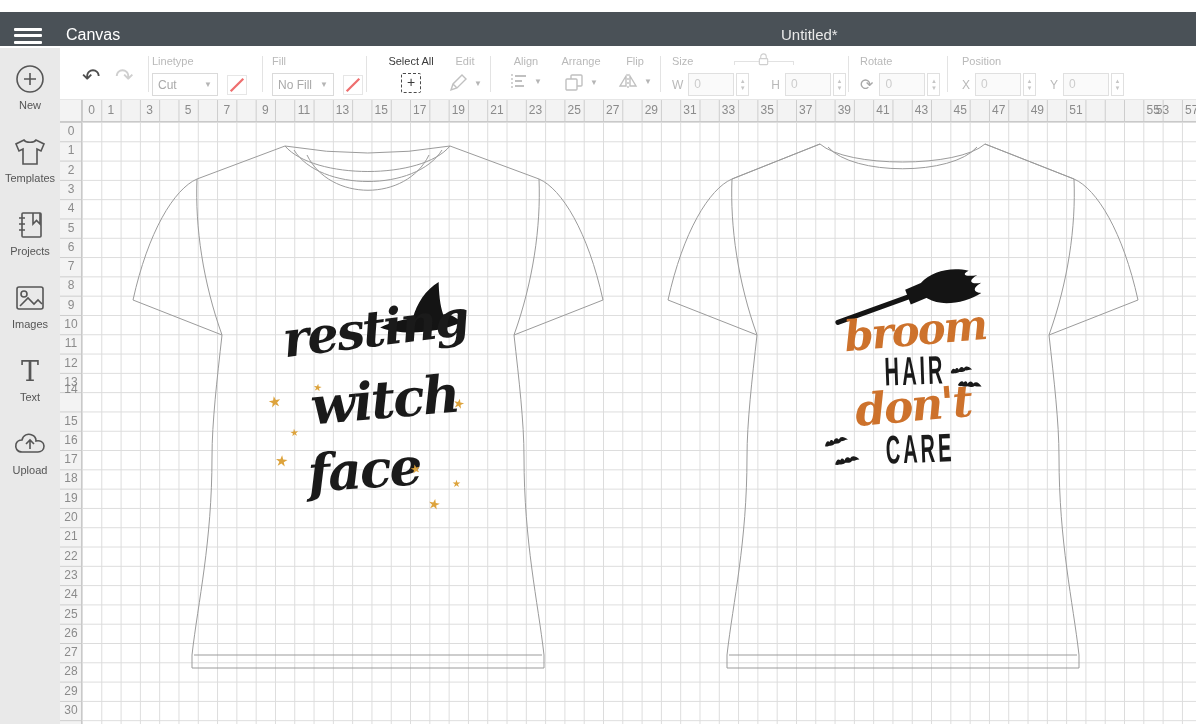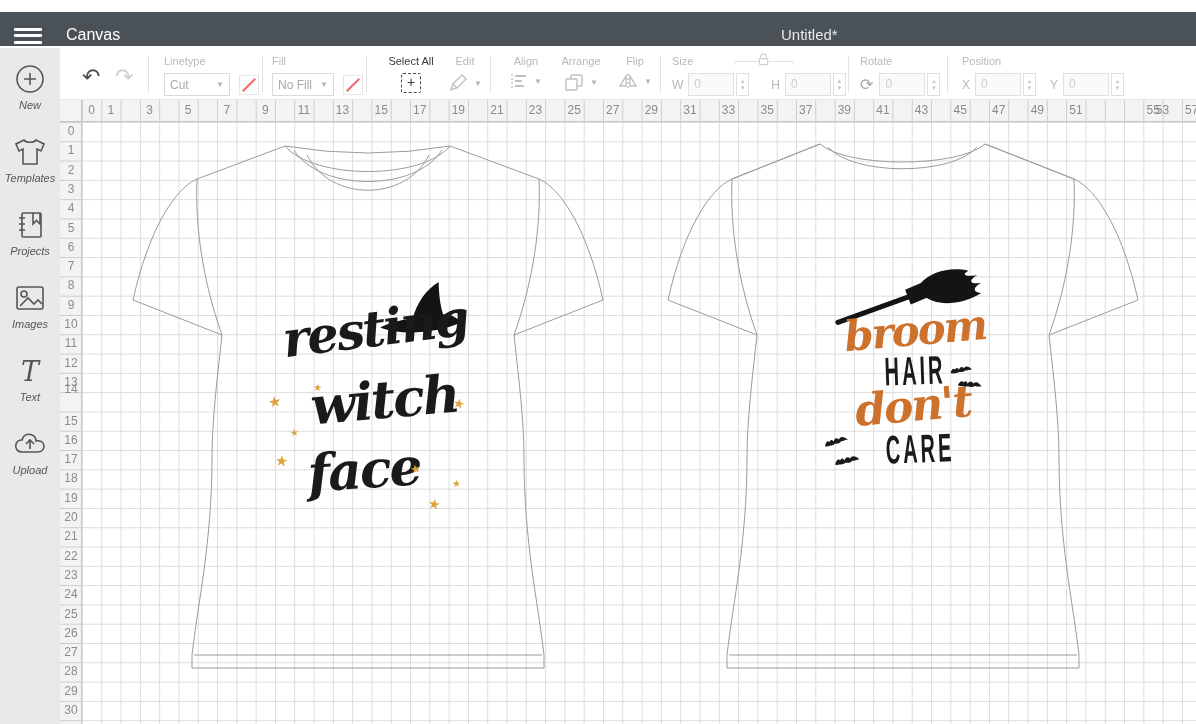--- a/index.html
+++ b/index.html
@@ -7,21 +7,21 @@
   #app { position:relative; width:1196px; height:724px; overflow:hidden; background:#fff; }
 
   
   #header { position:absolute; left:0; top:12px; width:1196px; height:34px; background:#4a5157; }
   #menu-btn { position:absolute; left:14px; top:12px; width:34px; height:24px; cursor:pointer; }
   #menu-btn span { display:block; width:28px; height:3px; background:#fff; margin:3.5px 0; border-radius:1px; }
   #header-title { position:absolute; left:66px; top:14px; color:#fff; font-size:16px; }
   #doc-title { position:absolute; left:781px; top:14px; color:#e9e9e9; font-size:15px; }
 
   
-  #sidebar { position:absolute; left:0; top:48px; width:60px; height:676px; background:#e9e9e9;font-style:italic; }
+  #sidebar { position:absolute; left:0; top:48px; width:60px; height:676px; background:#e9e9e9; }
   .side-item { width:60px; height:73px; display:flex; flex-direction:column; align-items:center; justify-content:center; cursor:pointer; padding-top:4px; }
   .side-item .ic { height:34px; display:flex; align-items:center; justify-content:center; color:#565656; }
   .side-item .lbl { font-size:11px; color:#555; margin-top:3px; }
   .side-item svg { stroke:#565656; fill:none; stroke-width:1.6; }
   .t-serif { font-family:"DejaVu Serif", serif; font-size:27px; color:#565656; line-height:1; }
 
   
   #toolbar { position:absolute; left:60px; top:48px; width:1136px; height:52px; background:#fff; border-bottom:1px solid #e6e6e6; }
   .tdiv { position:absolute; top:8px; width:1px; height:36px; background:#e3e3e3; }
   .tgroup { position:absolute; top:7px; }
@@ -153,21 +153,21 @@
     </div>
   </div>
 
   <div id="toolbar">
     <div class="tgroup" style="left:22px; top:16px;">
       <span class="undo-redo" id="undo-icon">↶</span>
       <span class="undo-redo" id="redo-icon">↷</span>
     </div>
     <div class="tdiv" style="left:88px;"></div>
 
-    <div class="tgroup" style="left:104px;">
+    <div class="tgroup" style="left:92px;">
       <span class="glabel">Linetype</span>
       <div class="grow">
         <div class="dropdown" style="width:66px;">
           <span>Cut</span>
             <span class="dd-chev">▼</span>
         </div>
         <div class="swatch">
           <svg width="18" height="18" viewBox="0 0 20 20">
               <line x1="3" y1="17" x2="17" y2="3" stroke="#ee6e6e" stroke-width="2.5"></line>
             </svg>

